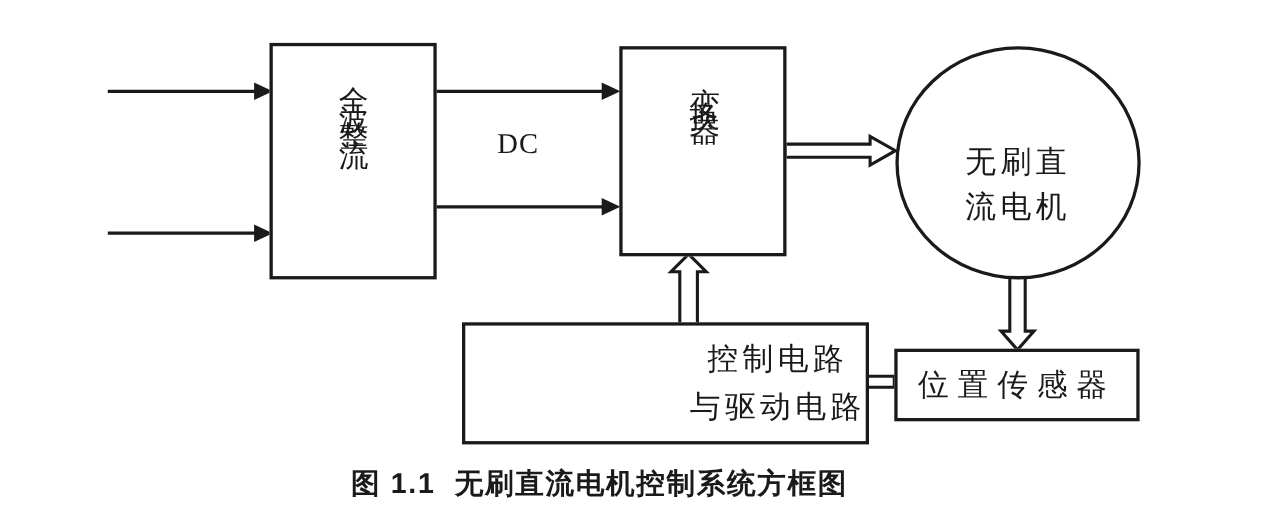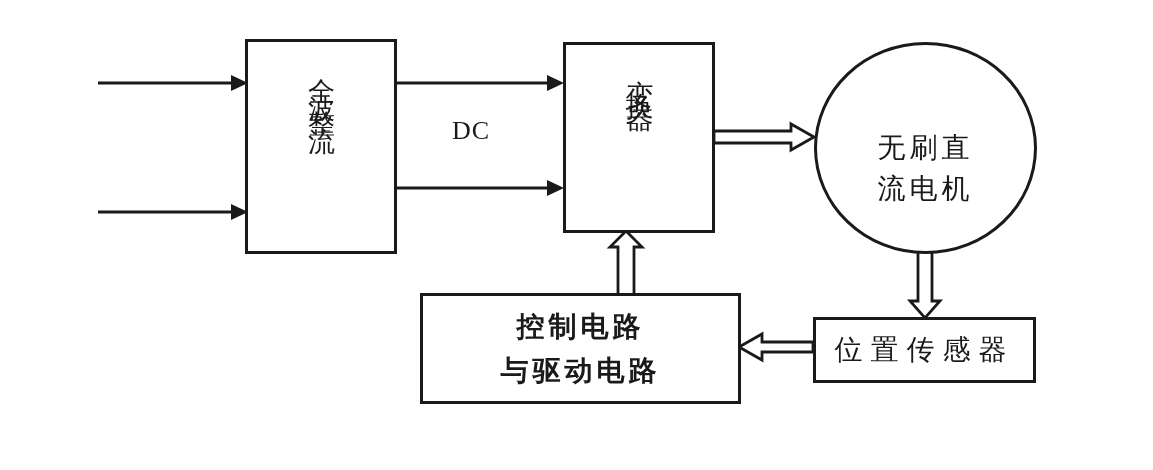--- a/index.html
+++ b/index.html
@@ -26,22 +26,22 @@
     position: absolute;
     box-sizing: border-box;
     border: 3px solid #1a1a1a;
     background: #ffffff;
   }
   .rectifier-box  { left: 245px; top: 39px;  width: 152px; height: 215px; }
   .converter-box  { left: 563px; top: 42px;  width: 152px; height: 191px; }
   .motor-circle   { left: 814px; top: 42px;  width: 223px; height: 212px; border-radius: 50%; }
   .sensor-box     { left: 813px; top: 317px; width: 223px; height: 66px;
                     display: flex; align-items: center; justify-content: center; }
-  .control-box    { left: 420px; top: 293px; width: 321px; height: 111px;
-                    display: flex; align-items: center; justify-content: center; font-weight: bold; }
+  .control-box    { left: 420px; top: 293px; width: 370px; height: 111px;
+                    display: flex; align-items: center; justify-content: flex-end; }
   .vtext {
     position: absolute;
     left: 50%;
     transform: translateX(-50%);
     writing-mode: vertical-rl;
     text-orientation: upright;
     font-size: 27px;
     line-height: 1;
   }
   .rectifier-box .vtext { top: 15px; letter-spacing: 16px; }
@@ -152,14 +152,15 @@
 
   <div class="box control-box">
     <span class="control-label">控制电路
 与驱动电路</span>
   </div>
 
   <div class="box sensor-box">
     <span class="sensor-label">位置传感器</span>
   </div>
 
+  <div class="figure-caption">图 1.1  无刷直流电机控制系统方框图</div>
 
 </div>
 
 </body></html>

